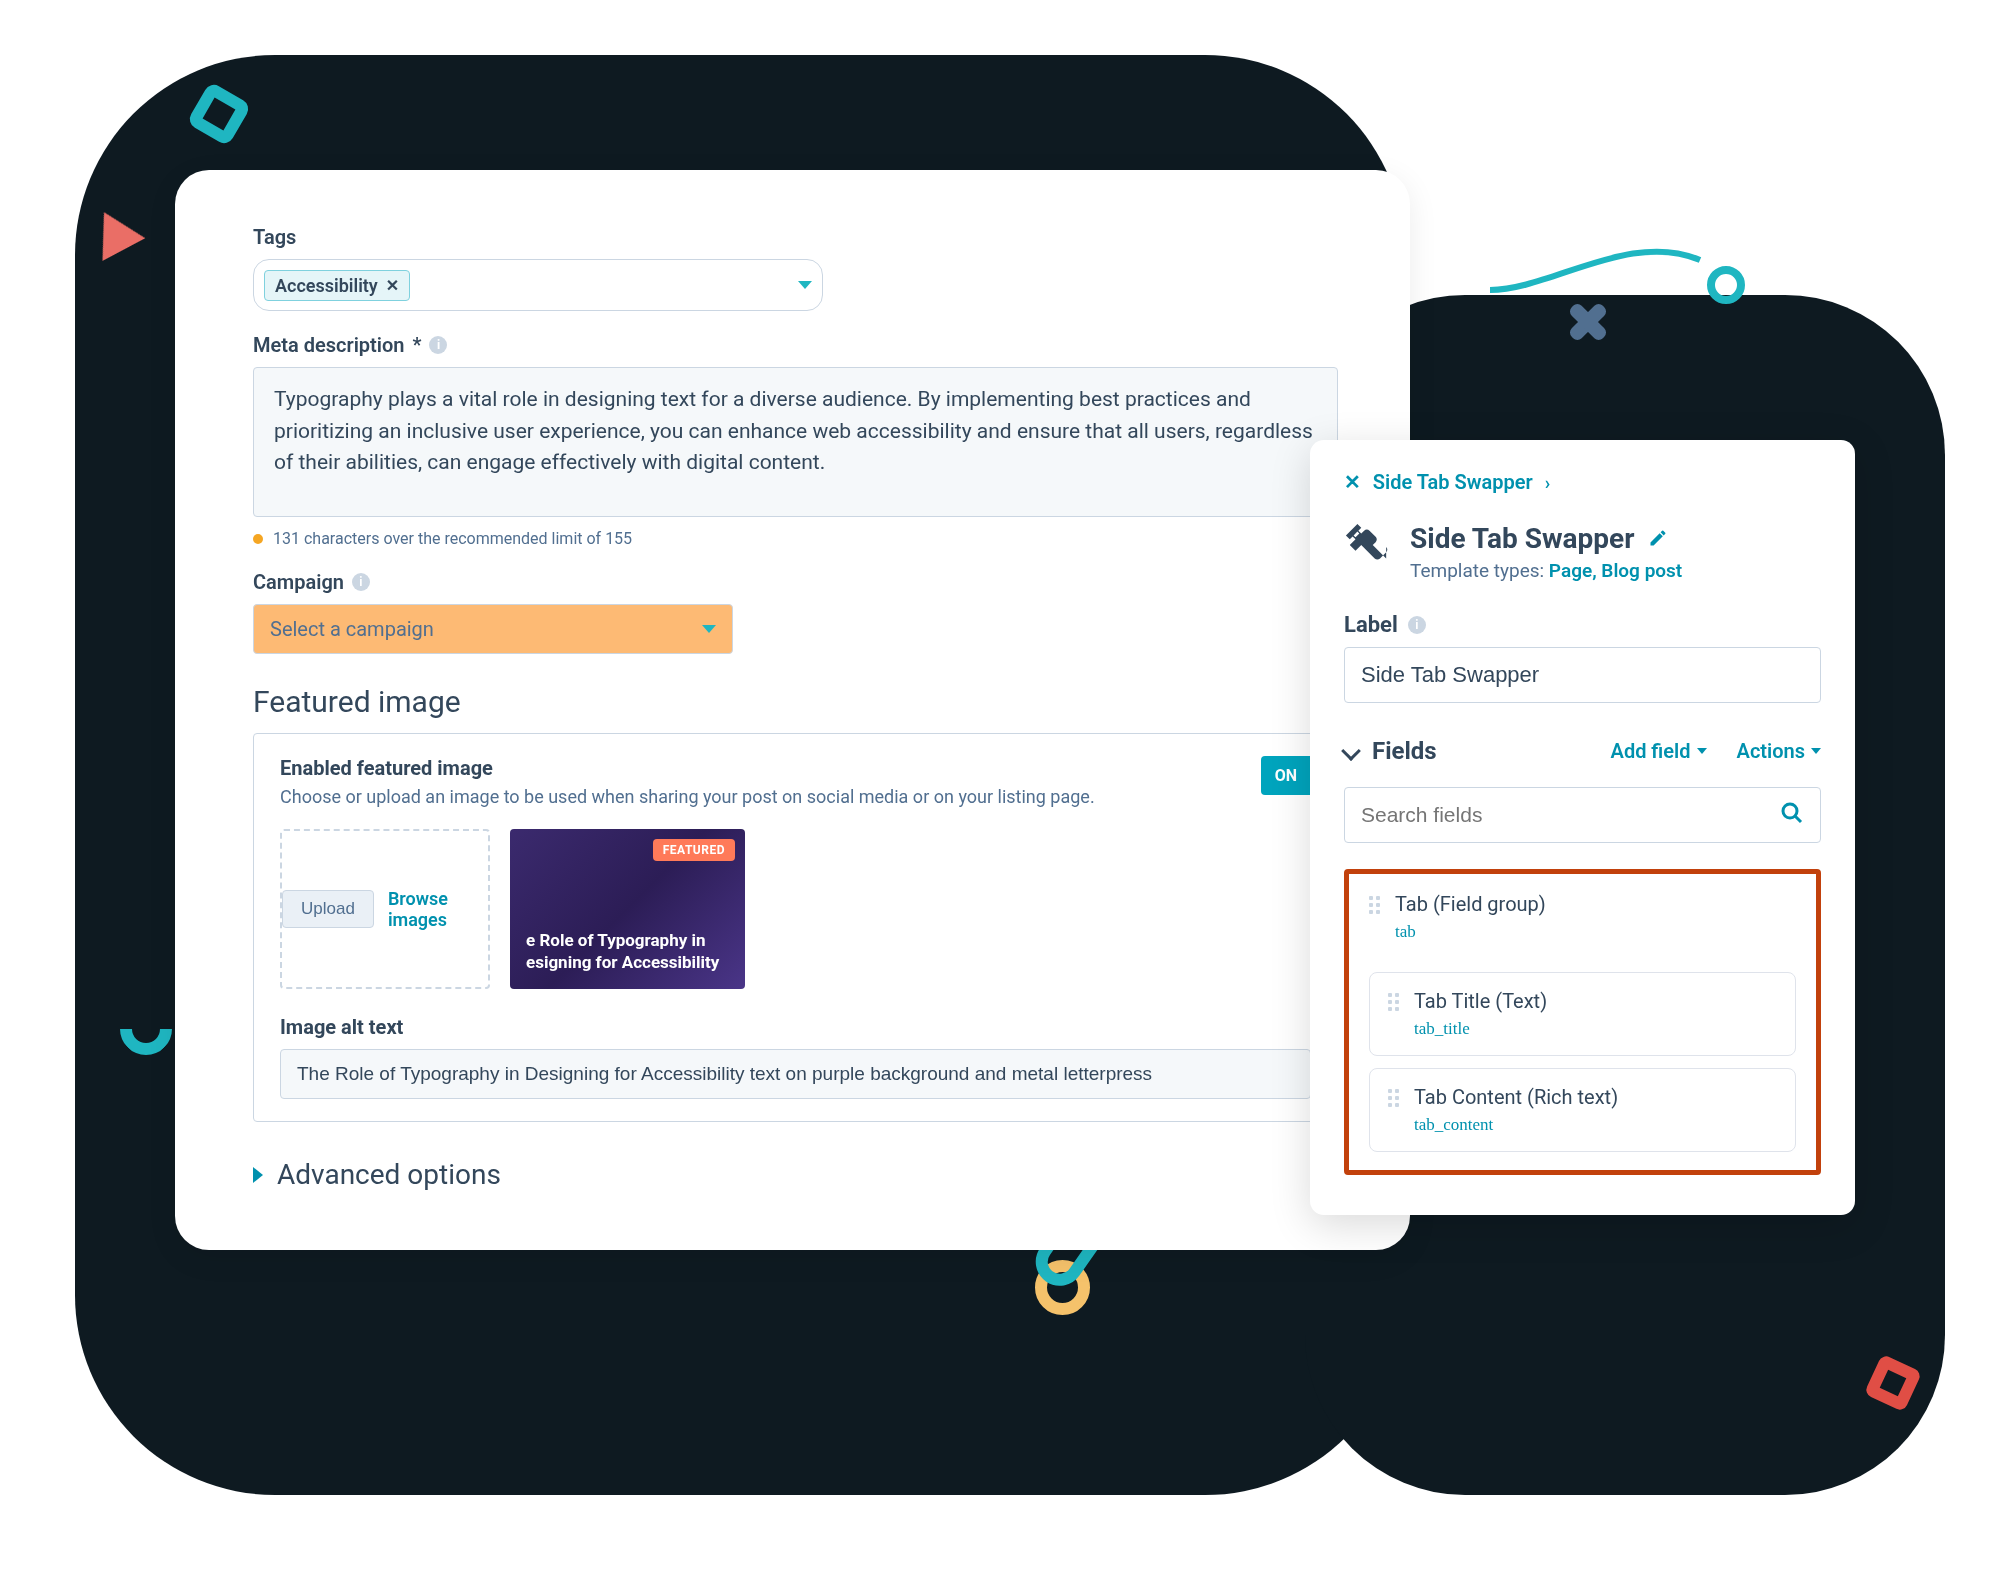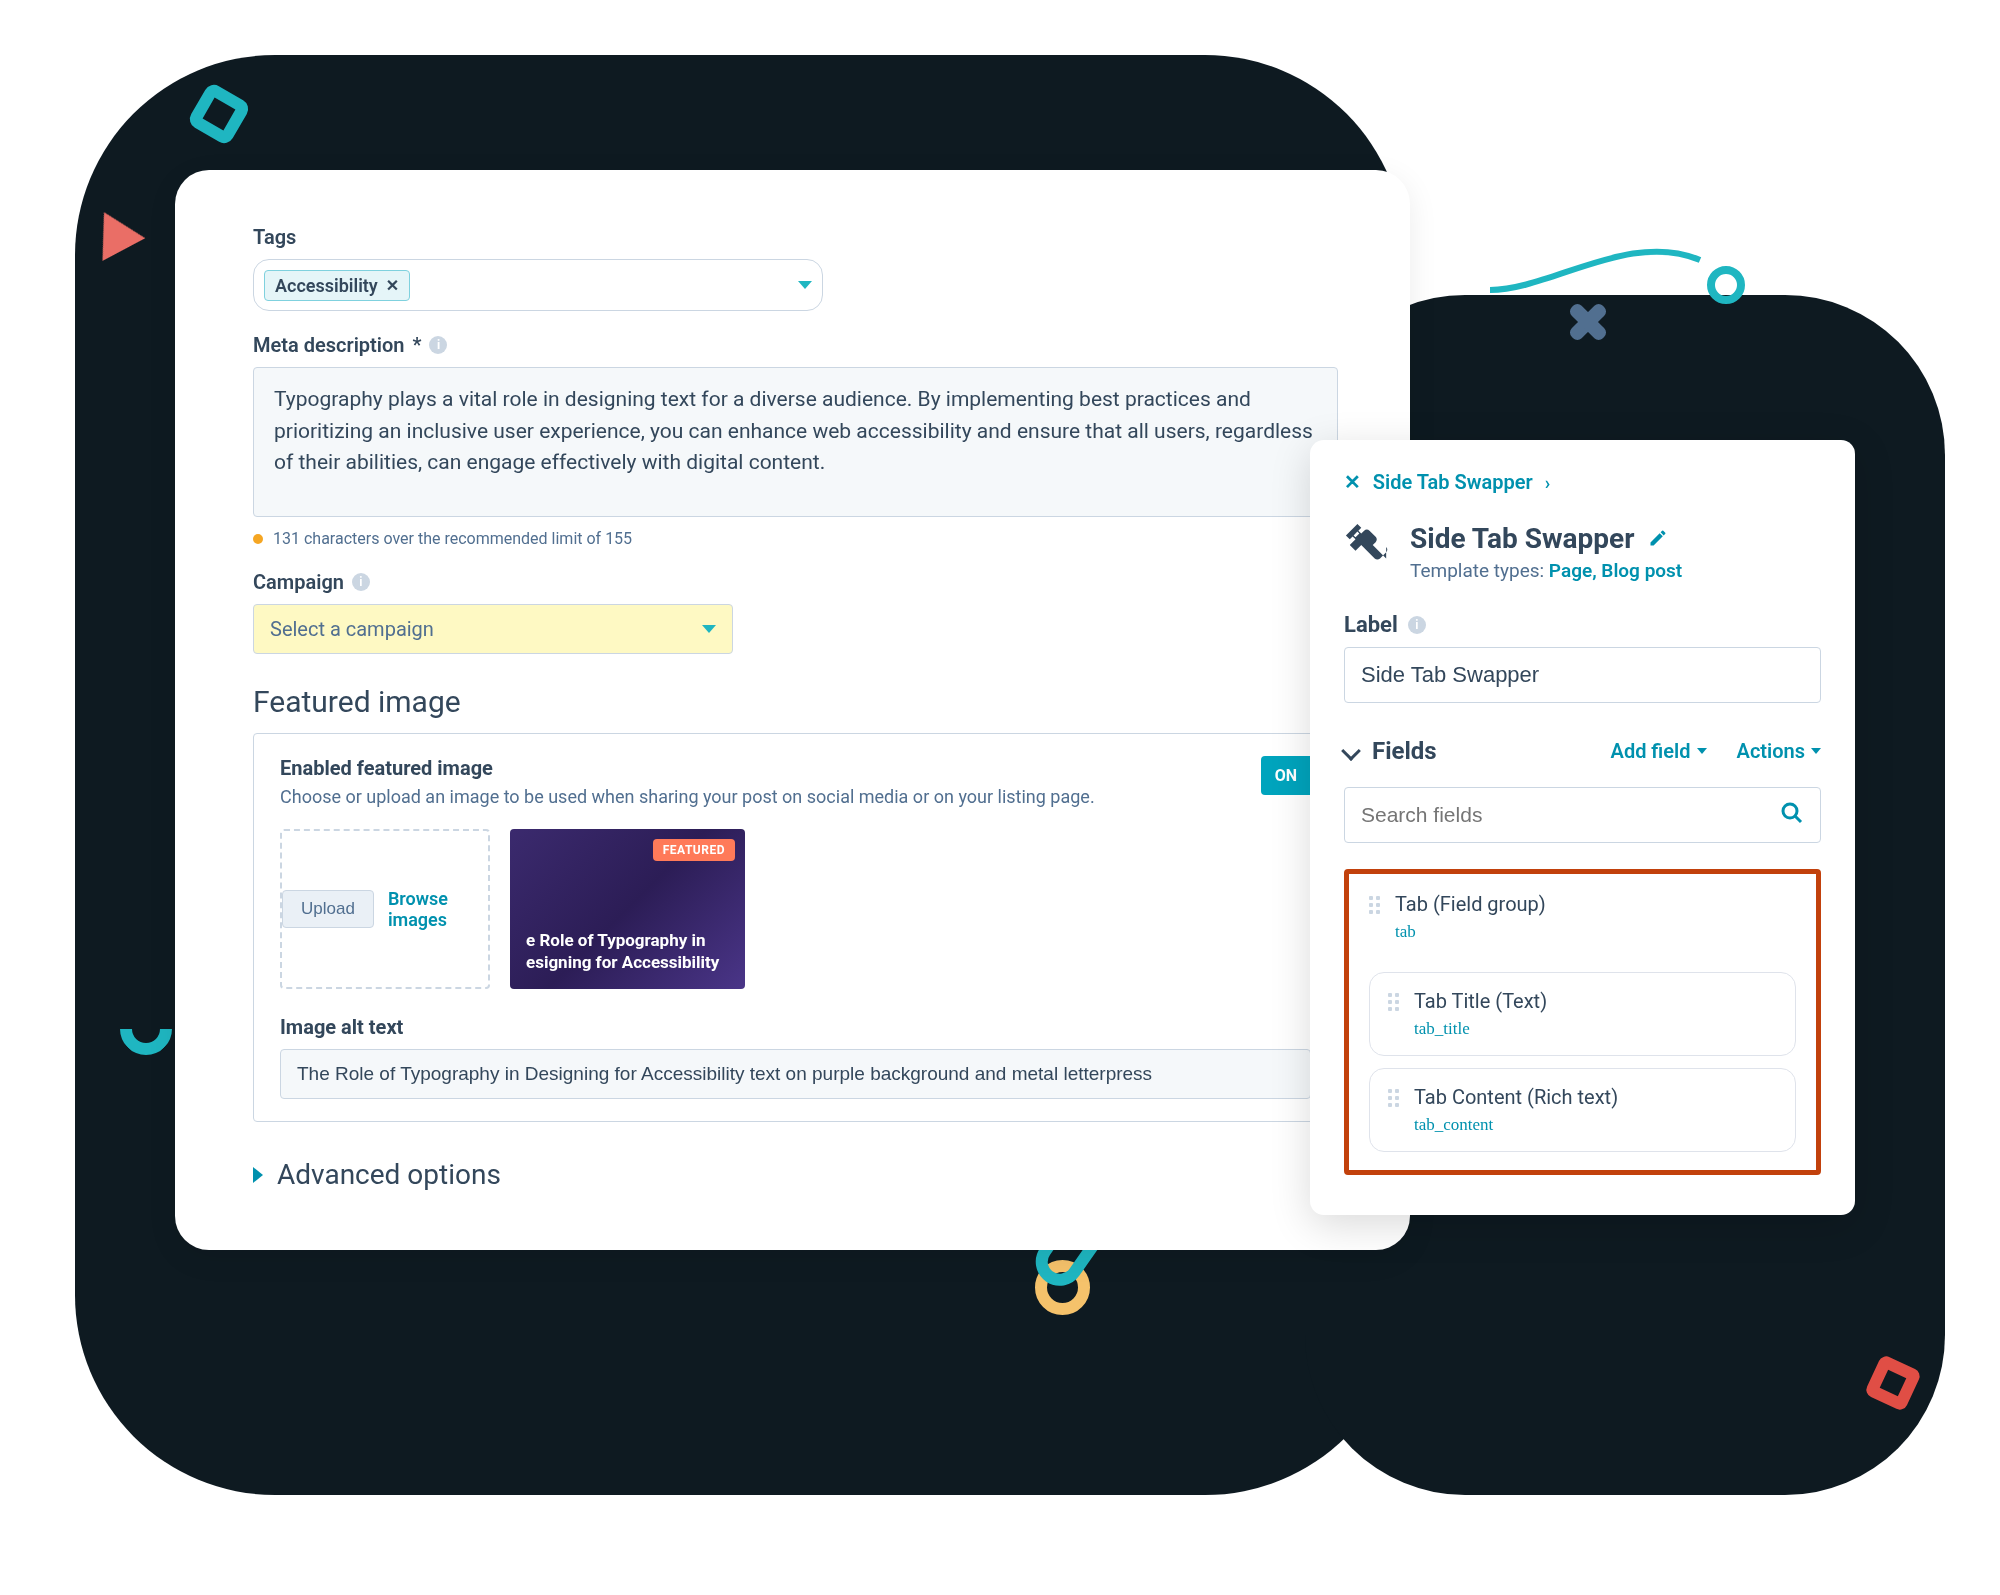--- a/index.html
+++ b/index.html
@@ -114,21 +114,21 @@
     width:100%; min-height:150px; border:1px solid #cbd6e2; border-radius:4px;
     padding:16px 20px; font-size:21px; line-height:1.5; color:#33475b; background:#f5f8fa;
     resize:none; font-family:inherit;
   }
   .warning-row { display:flex; align-items:center; gap:10px; margin-top:8px; font-size:16px; color:#516f90;}
   .dot-warning { width:10px;height:10px;border-radius:50%; background:#f5a623; }
 
   .select {
     width:480px; height:50px; border:1px solid #cbd6e2; border-radius:4px;
     display:flex; align-items:center; justify-content:space-between; padding:0 16px;
-    font-size:20px; color:#516f90; background:#fef9c3;
+    font-size:20px; color:#516f90; background:#fdba74;
   }
 
   .section-title { font-size:30px; font-weight:400; color:#33475b; margin:30px 0 14px; }
 
   .featured-box {
     border:1px solid #cbd6e2; border-radius:4px; padding:22px 26px;
   }
   .featured-head { display:flex; justify-content:space-between; align-items:flex-start; }
   .featured-head .left .h { font-size:20px; font-weight:700; margin-bottom:6px;}
   .featured-head .left .sub { font-size:18px; color:#516f90; }
@@ -222,21 +222,21 @@
   }
   .fg-head { padding:18px 20px; display:flex; gap:14px; align-items:flex-start;}
   .drag-dots {
     width:12px; display:grid; grid-template-columns:repeat(2,4px); gap:3px; margin-top:4px;
   }
   .drag-dots span { width:4px;height:4px;background:#cbd6e2;border-radius:1px; }
   .fg-title { font-size:20px; color:#33475b; }
   .fg-code { font-size:17px; color:#0091ae; font-family:Liberation Serif, serif; margin-top:6px;}
   .subfields { padding:0 20px 18px 20px; }
   .sf {
-    border:1px solid #dfe3eb; border-radius:15px; padding:16px 18px; margin-top:12px;
+    border:1px solid #dfe3eb; border-radius:8px; padding:16px 18px; margin-top:12px;
     display:flex; gap:14px; align-items:flex-start;
   }
   .spacer { height:22px; }
 
 </style>
 </head>
 <body>
 
 <div class="blob left"></div>
 <div class="blob right"></div>

